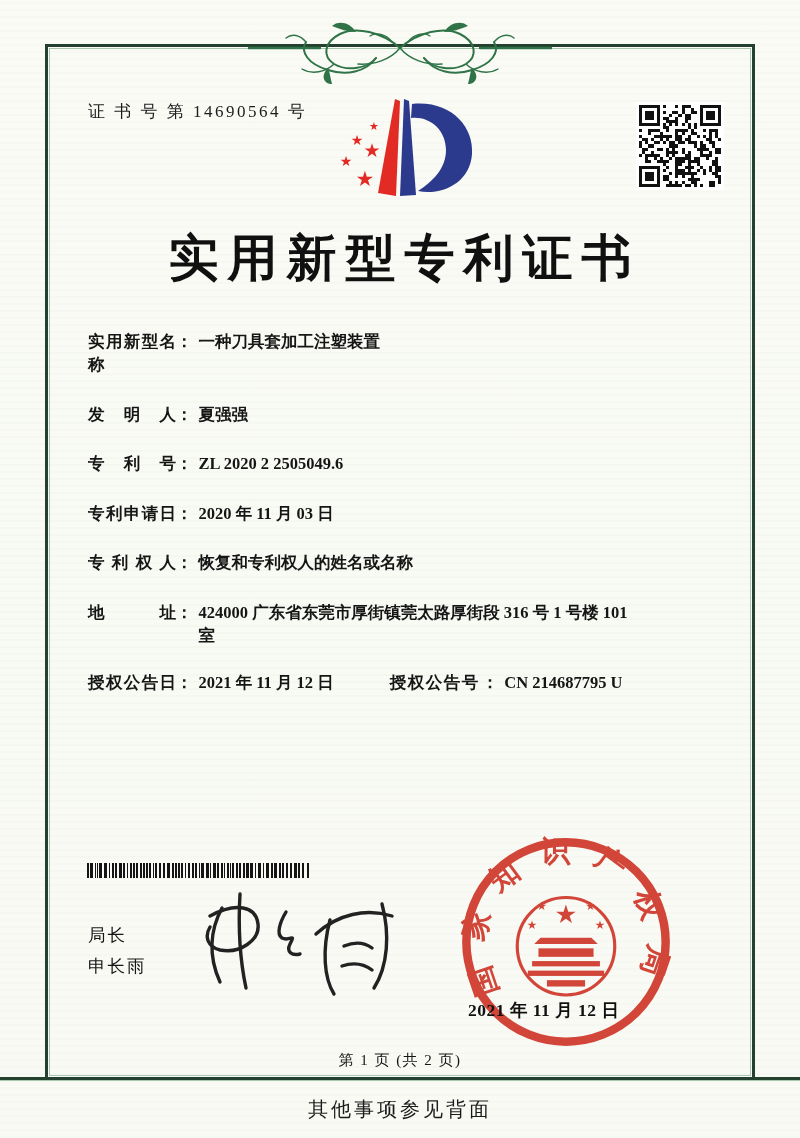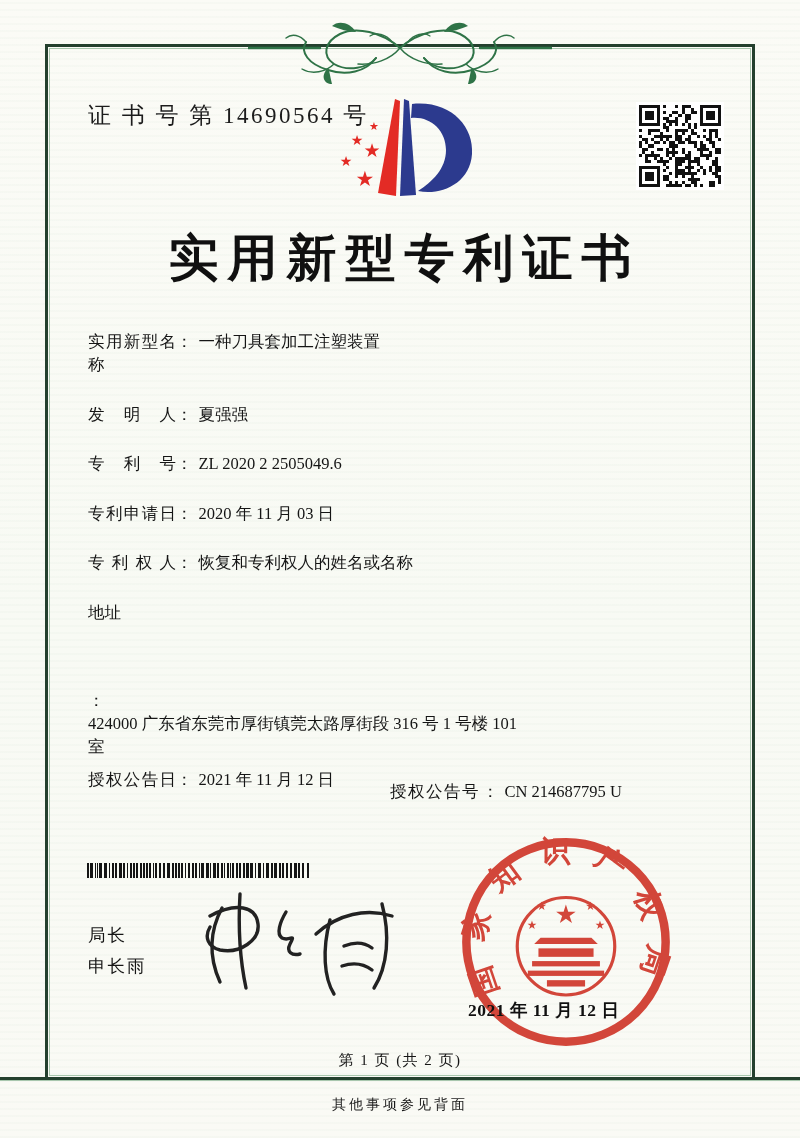--- a/index.html
+++ b/index.html
@@ -27,37 +27,37 @@
   }
   .borderbox::after{
     content:"";position:absolute;inset:1px;border:1px solid var(--border_light);
   }
   .bottom-ext{position:absolute;left:0;top:1077px;width:800px;height:3px;background:var(--border_dark);}
   .bottom-ext::after{content:"";position:absolute;left:0;top:3px;width:800px;height:1px;background:var(--border_light);}
 
   .flourish{position:absolute;left:248px;top:14px;width:304px;height:70px;z-index:3;}
 
   .cert-no{
-    position:absolute;left:88px;top:100px;font-size:23px;letter-spacing:2.5px;color:#1c1c1c;
+    position:absolute;left:88px;top:100px;font-size:17px;letter-spacing:2.5px;color:#1c1c1c;
   }
   .logo{position:absolute;left:328px;top:92px;width:152px;height:130px;}
   .qr{position:absolute;left:636px;top:102px;width:88px;height:88px;}
 
   .title{
     position:absolute;left:0;top:225px;width:100%;text-align:center;
     font-size:50px;font-weight:700;letter-spacing:9px;text-indent:9px;color:#101010;
   }
 
   .fields{position:absolute;left:88px;top:330px;width:636px;font-size:16.5px;line-height:23px;}
-  .frow{display:flex;align-items:flex-start;margin-bottom:26.5px;}
+  .frow{display:flex;align-items:flex-start;margin-bottom:26.5px;font-weight:bold;}
   .frow .lbl{flex:0 0 88px;text-align:justify;text-align-last:justify;letter-spacing:0;}
   .frow .colon{margin:0 6px 0 0;}
   .frow .val{flex:1;}
-  .frow.addr{margin-bottom:10px;flex-direction:column;}
-  .grant-group{display:flex;margin-left:56px;margin-top:12px;}
+  .frow.addr{margin-bottom:24px;}
+  .grant-group{display:flex;margin-left:56px;}
   .grant-group .glbl{letter-spacing:1.5px;}
   .grant-group .colon{margin:0 6px 0 2px;}
 
   .body-text{
     position:absolute;left:86px;top:663px;width:638px;
     font-size:15.5px;line-height:25.8px;text-align:justify;color:#141414;
   }
   .body-text p{margin:0;text-indent:2em;}
 
   .barcode{position:absolute;left:87px;top:863px;width:224px;height:15px;}
@@ -65,21 +65,21 @@
   .director{position:absolute;left:88px;top:920px;font-size:17.5px;line-height:31px;letter-spacing:2px;}
   .signature{position:absolute;left:190px;top:876px;width:215px;height:122px;z-index:4;}
 
   .seal{position:absolute;left:460px;top:836px;width:212px;height:212px;z-index:2;opacity:.93;}
   .seal-date{
     position:absolute;left:468px;top:998px;width:210px;z-index:5;
     font-size:17.5px;font-weight:600;letter-spacing:.5px;color:#101010;
   }
 
   .page-info{position:absolute;left:0;top:1051px;width:100%;text-align:center;font-size:15px;letter-spacing:1.5px;}
-  .back-note{position:absolute;left:0;top:1096px;width:100%;text-align:center;font-size:14px;letter-spacing:3px;color:#1a1a1a;}
+  .back-note{position:absolute;left:0;top:1096px;width:100%;text-align:center;font-size:20px;letter-spacing:3px;color:#1a1a1a;}
 
   .seal-ring-text{font-size:28px;font-weight:700;letter-spacing:20px;fill:var(--accent_red);}
 </style>
 </head>
 <body>
 
 <div class="page">
 
   <div class="borderbox"></div>
   <div class="bottom-ext"></div>

